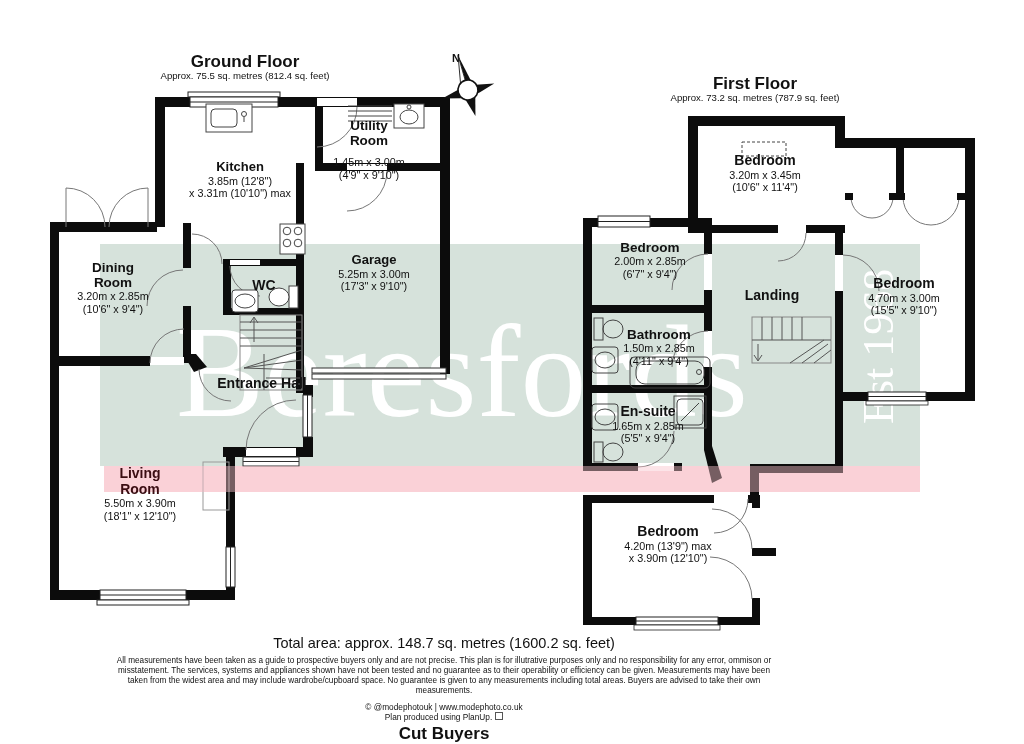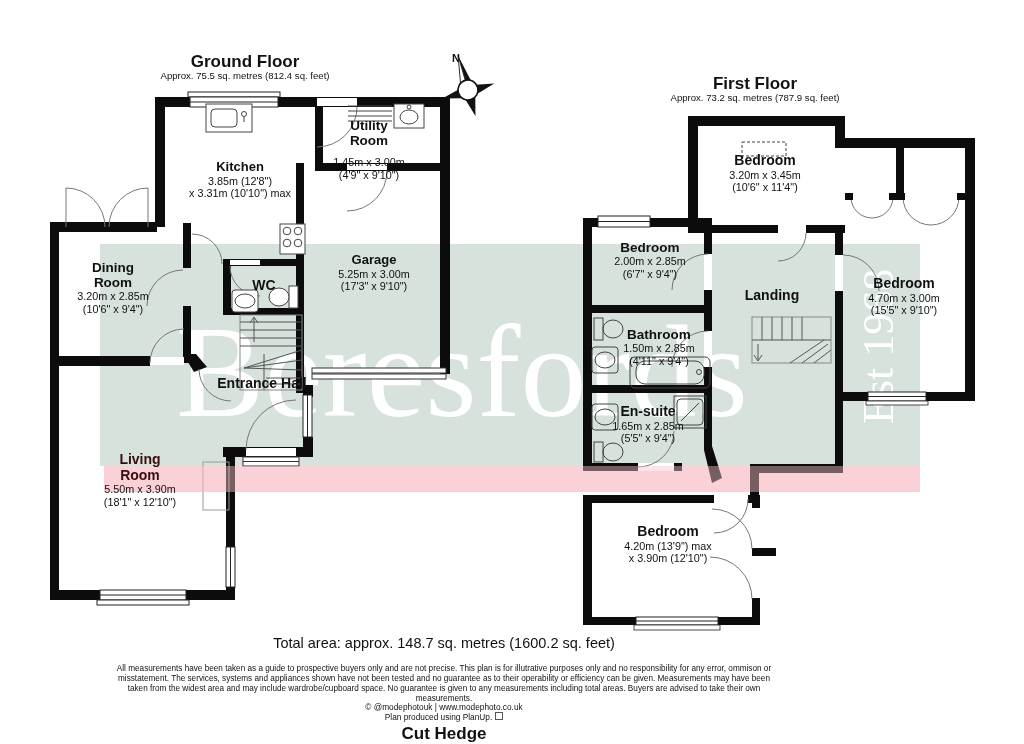--- a/index.html
+++ b/index.html
@@ -7,21 +7,21 @@
          font-family:"Liberation Sans","DejaVu Sans",sans-serif;color:#111;}
   .plan-svg{position:absolute;left:0;top:0;}
   .lbl{position:absolute;text-align:center;transform:translateX(-50%);line-height:1.12;}
   .rn{font-weight:bold;color:#111;}
   .s17{font-size:17px;} .s15{font-size:13px;} .s14{font-size:14px;} .s13{font-size:13.5px;}
   .rd{font-size:10.8px;color:#111;line-height:1.18;}
   .sub{font-size:9.6px;color:#111;}
   .w80{width:80px;} .w95{width:95px;} .w75{width:75px;}
   .footer-line{position:absolute;left:0;width:888px;text-align:center;color:#111;}
   .total{font-size:14.5px;}
-  .disc{font-size:8.2px;line-height:1.22;margin-top:8px;}
+  .disc{font-size:8.2px;line-height:1.22;}
   .disc-inner{display:inline-block;max-width:672px;}
   .cred{font-size:8.3px;}
   .prop{font-size:17px;font-weight:bold;}
   .sq{display:inline-block;width:6px;height:6px;border:1px solid #555;margin-left:3px;vertical-align:baseline;}
 </style>
 </head>
 <body>
 
 <div class="stage">
 
@@ -345,21 +345,21 @@
   <div class="rn s15">Garage</div>
   <div class="rd">5.25m x 3.00m</div>
   <div class="rd">(17'3" x 9'10")</div>
 </div>
 <div class="lbl" style="left:264px;top:278px">
   <div class="rn s14">WC</div>
 </div>
 <div class="lbl" style="left:262px;top:376px">
   <div class="rn s14 w95" style="margin:0 auto">Entrance Hall</div>
 </div>
-<div class="lbl" style="left:140px;top:452px">
+<div class="lbl" style="left:140px;top:466px">
   <div class="rn s14 w80" style="margin:0 auto;color:#3a0d12">Living Room</div>
   <div class="rd">5.50m x 3.90m</div>
   <div class="rd">(18'1" x 12'10")</div>
 </div>
 
 <div class="lbl" style="left:765px;top:153px">
   <div class="rn s14">Bedroom</div>
   <div class="rd">3.20m x 3.45m</div>
   <div class="rd">(10'6" x 11'4")</div>
 </div>
@@ -393,15 +393,15 @@
 </div>
 
 <div class="footer-line total" style="top:635px">Total area: approx. 148.7 sq. metres (1600.2 sq. feet)</div>
 <div class="footer-line disc" style="top:656px">
   <span class="disc-inner">All measurements have been taken as a guide to prospective buyers only and are not precise. This plan is for illutrative purposes only and no responsibility for any error, ommison or misstatement. The services, systems and appliances shown have not been tested and no guarantee as to their operability or efficiency can be given. Measurements may have been taken from the widest area and may include wardrobe/cupboard space. No guarantee is given to any measurements including total areas. Buyers are advised to take their own measurements.</span>
 </div>
 <div class="footer-line cred" style="top:702px">© @modephotouk | www.modephoto.co.uk</div>
 <div class="footer-line cred" style="top:712px">
   <span>Plan produced using PlanUp.</span><span class="sq"></span>
 </div>
-<div class="footer-line prop" style="top:724px">Cut Hedge</div>
+<div class="footer-line prop" style="top:724px">Cut Buyers</div>
 
 </div>
 
 </body></html>

